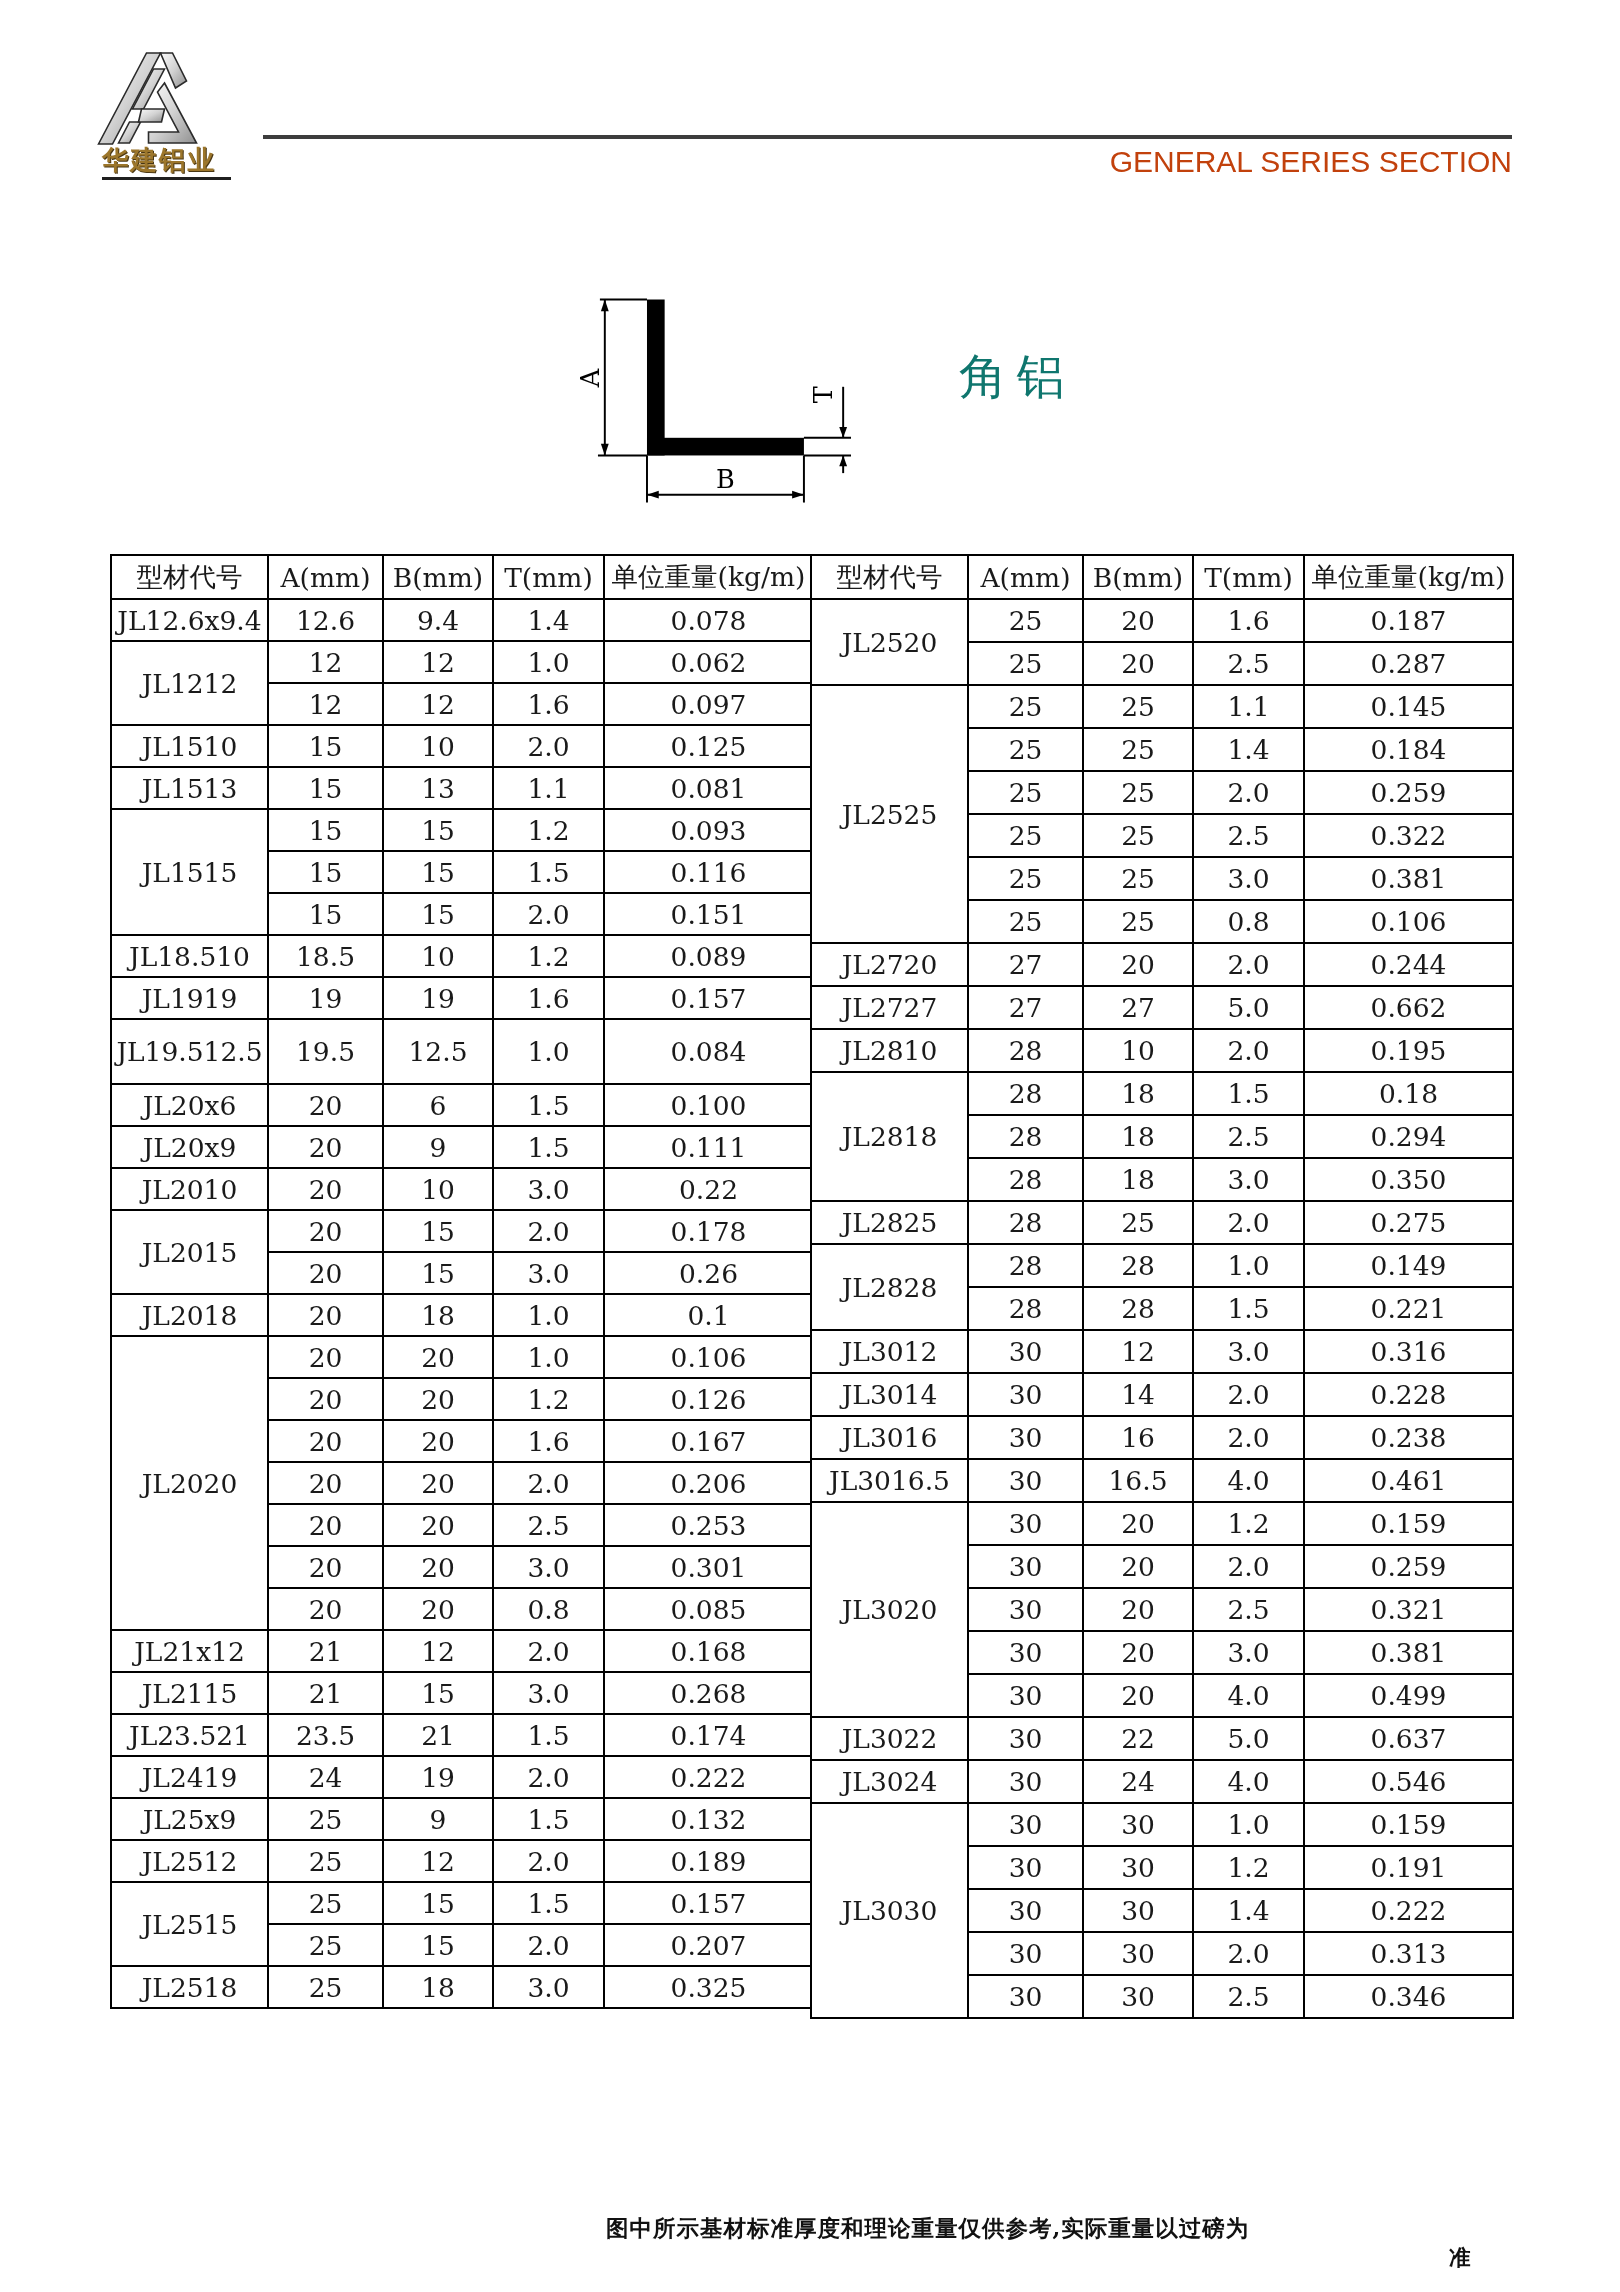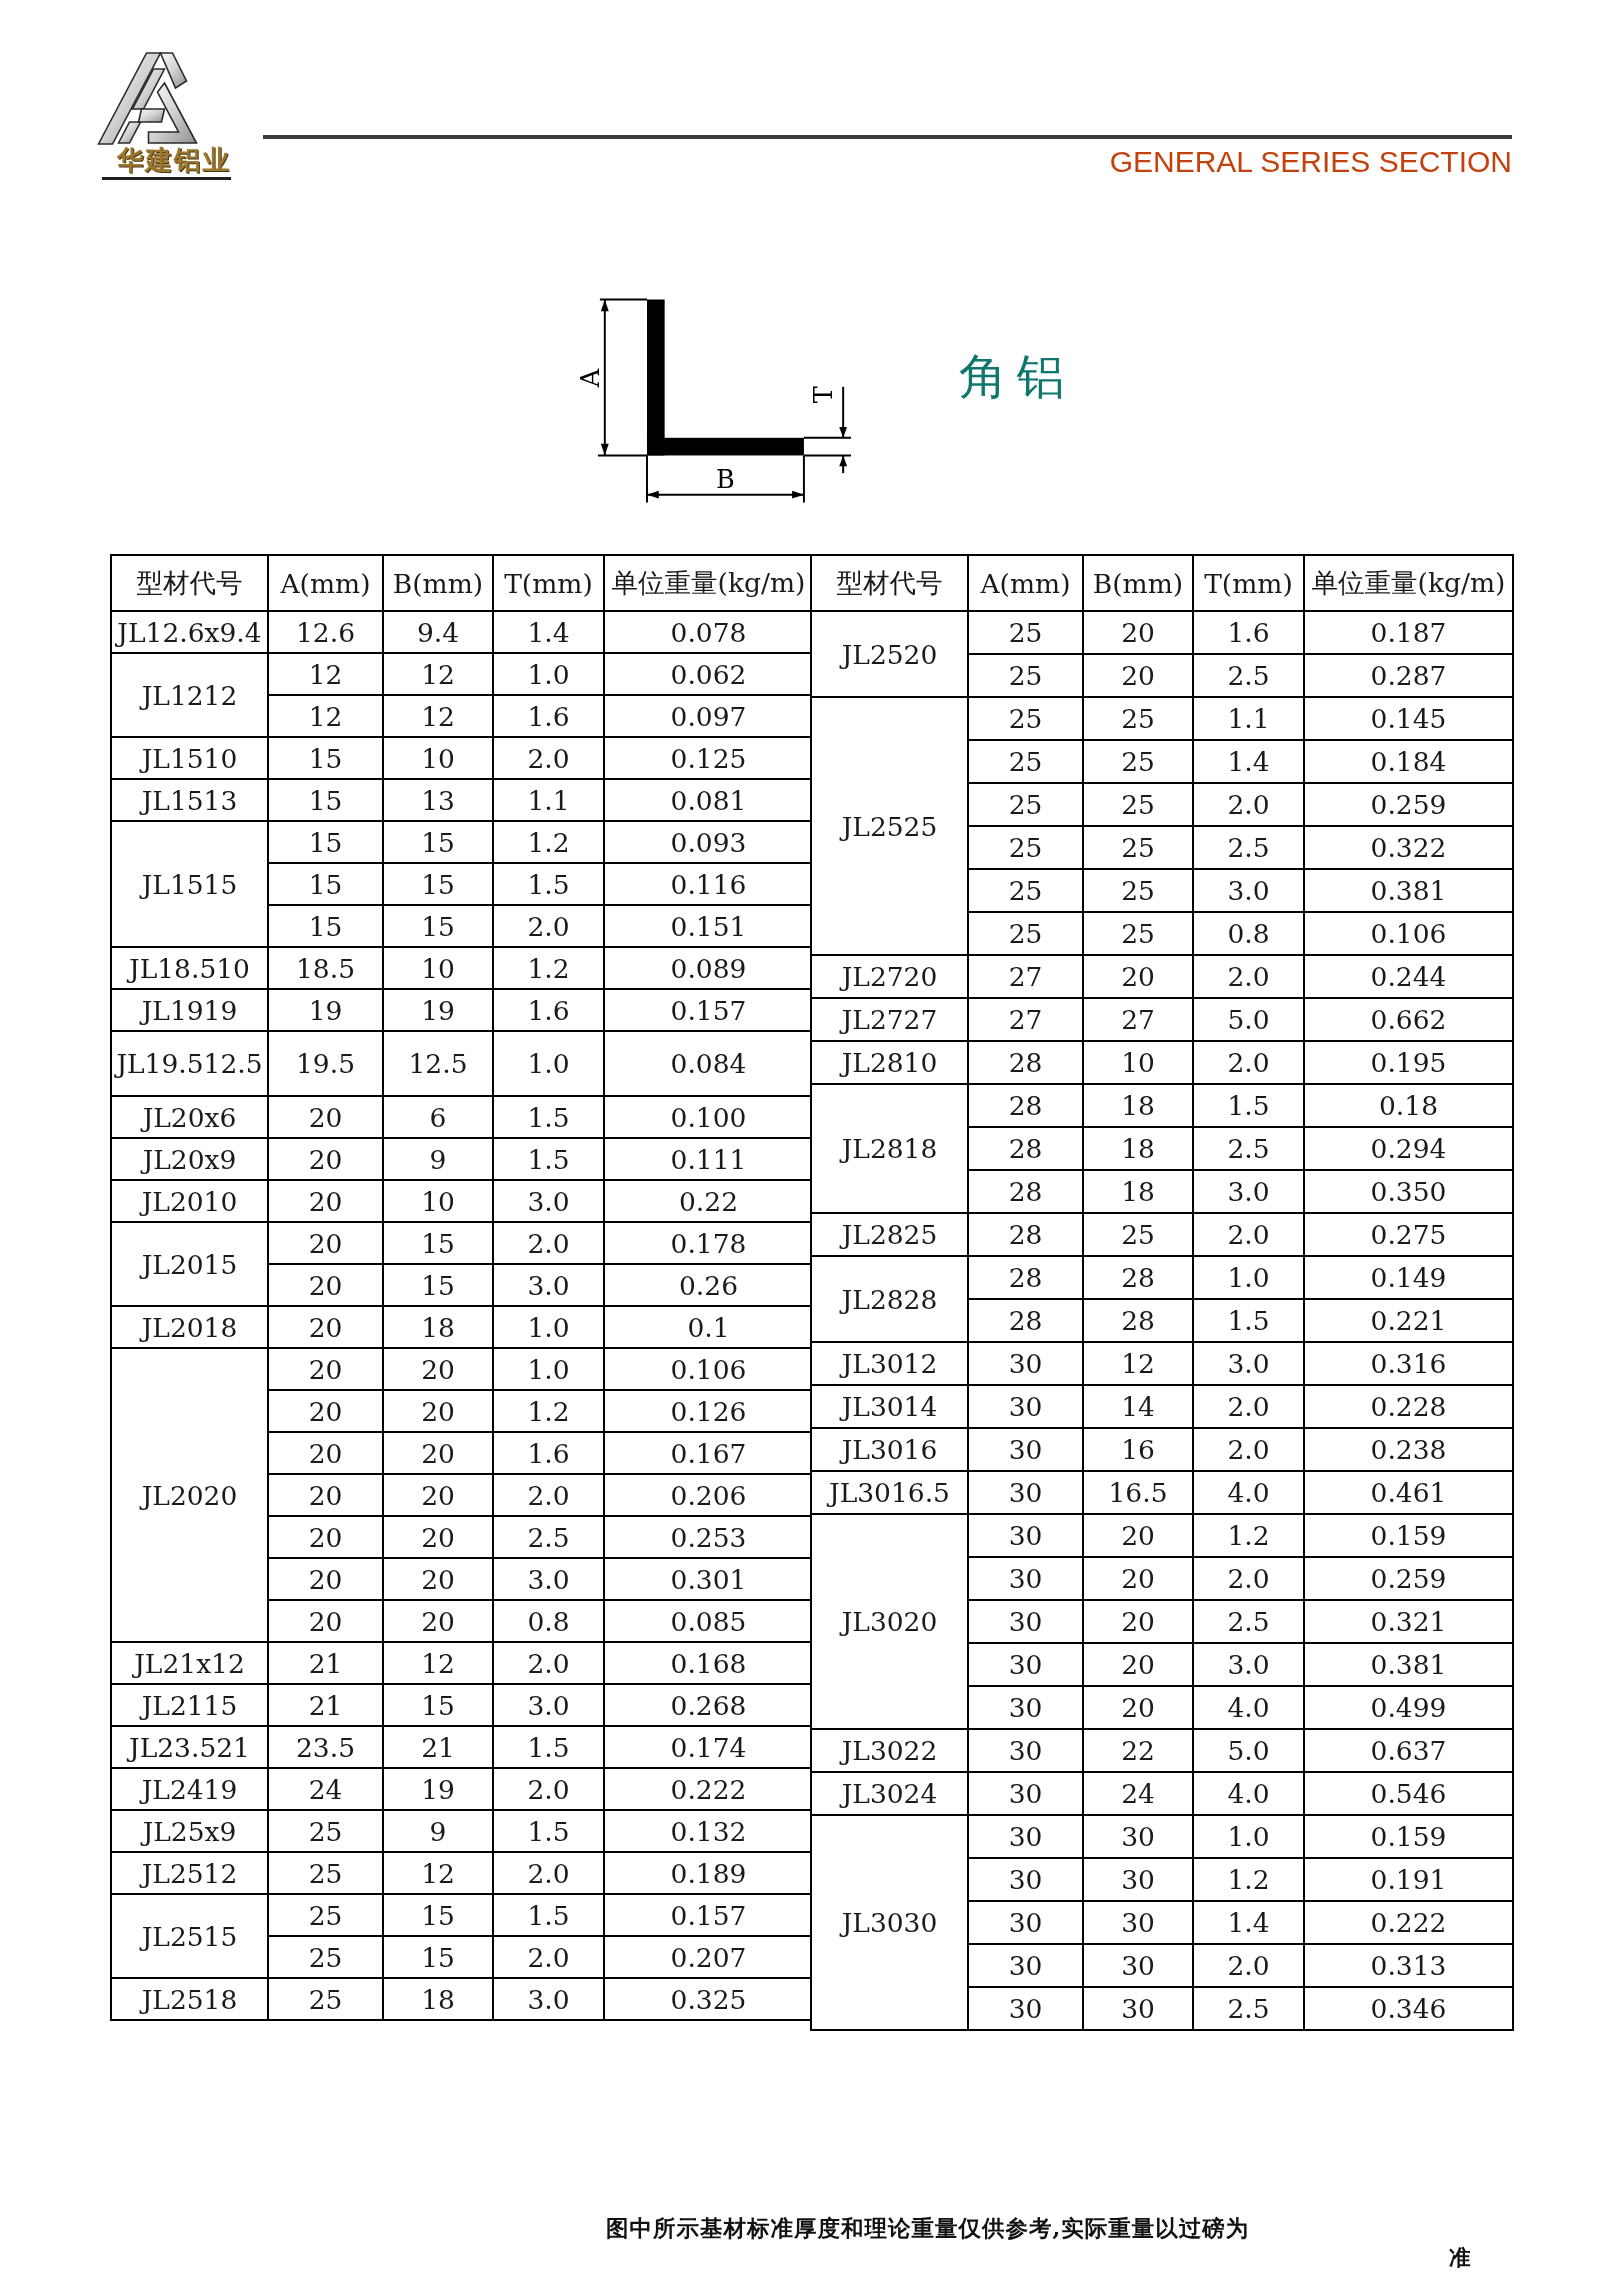--- a/index.html
+++ b/index.html
@@ -5,21 +5,21 @@
   * { margin:0; padding:0; box-sizing:border-box; }
   html,body { background:#ffffff; }
   .page {
     position:relative; width:1620px; height:2293px; background:#ffffff;
     font-family:"DejaVu Serif","Liberation Serif",serif; color:#000; overflow:hidden;
   }
   
   .logo { position:absolute; left:90px; top:47px; width:125px; height:100px; }
   .brand {
     position:absolute; left:102px; top:143px; width:129px; height:37px;
-    text-align:right; font-size:26.5px; font-weight:bold; color:#9c762b;
+    text-align:left; font-size:26.5px; font-weight:bold; color:#9c762b;
     text-shadow:1px 1px 0 #4a3713; border-bottom:3.9px solid #1f1f1f; line-height:33px;
     letter-spacing:2px;
   }
   .page-title {
     position:absolute; left:257px; top:49px; font-size:49px; font-weight:700;
     letter-spacing:13.7px; color:#0d0d0d;
   }
   .title-rule { position:absolute; left:263px; top:135px; width:1249px; height:3.9px; background:#3d3d3d; }
   .subtitle {
     position:absolute; right:108px; top:145px; font-family:"Liberation Sans","DejaVu Sans",sans-serif;
@@ -29,21 +29,21 @@
   .diagram { position:absolute; left:544px; top:272px; width:461px; height:260px; }
   .product-name {
     position:absolute; left:959px; top:345px; font-size:48px; letter-spacing:9.8px; color:#0f766e;
   }
   
   .spec-table { position:absolute; border-collapse:collapse; table-layout:fixed; background:#fff; }
   .spec-table th, .spec-table td {
     border:2.9px solid #000; text-align:center; vertical-align:middle;
     font-size:26.5px; font-weight:400; color:#1a1a1a; overflow:hidden; padding:0;
   }
-  .spec-table th { height:56px; }
+  .spec-table th { height:44px; }
   #table-left  { left:110px; top:554px; }
   #table-right { left:810px; top:554px; }
   #table-left  td { height:42px; }
   #table-right td { height:43px; }
   #table-left tr.tall td { height:65px; }
   
   .footer-note {
     position:absolute; left:606px; top:2213px; font-size:22.5px; font-weight:700;
     letter-spacing:1px; color:#111; white-space:nowrap;
   }

